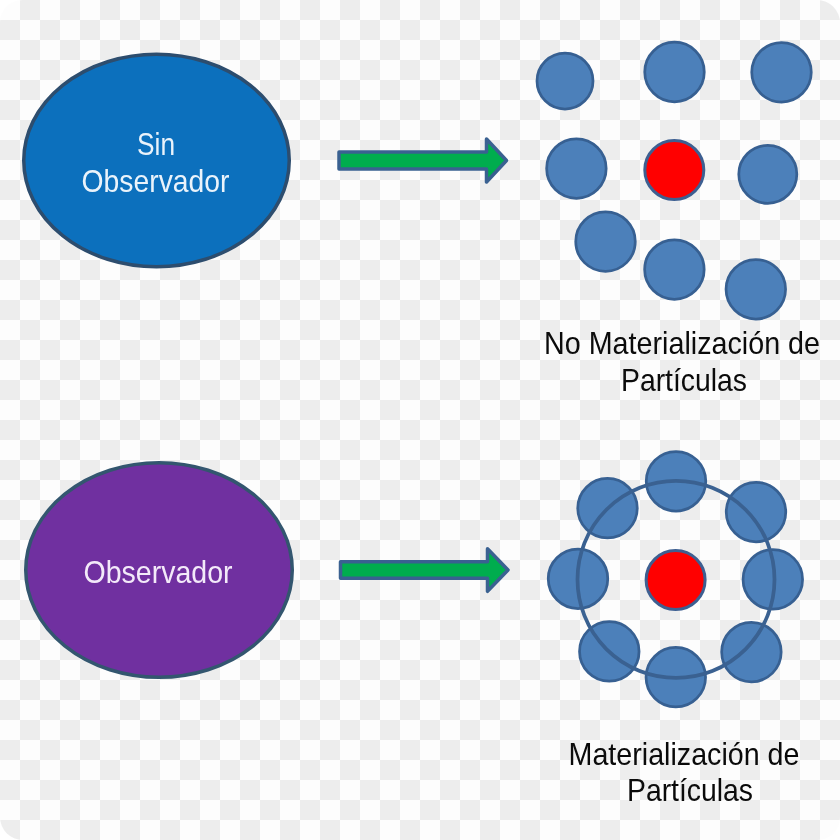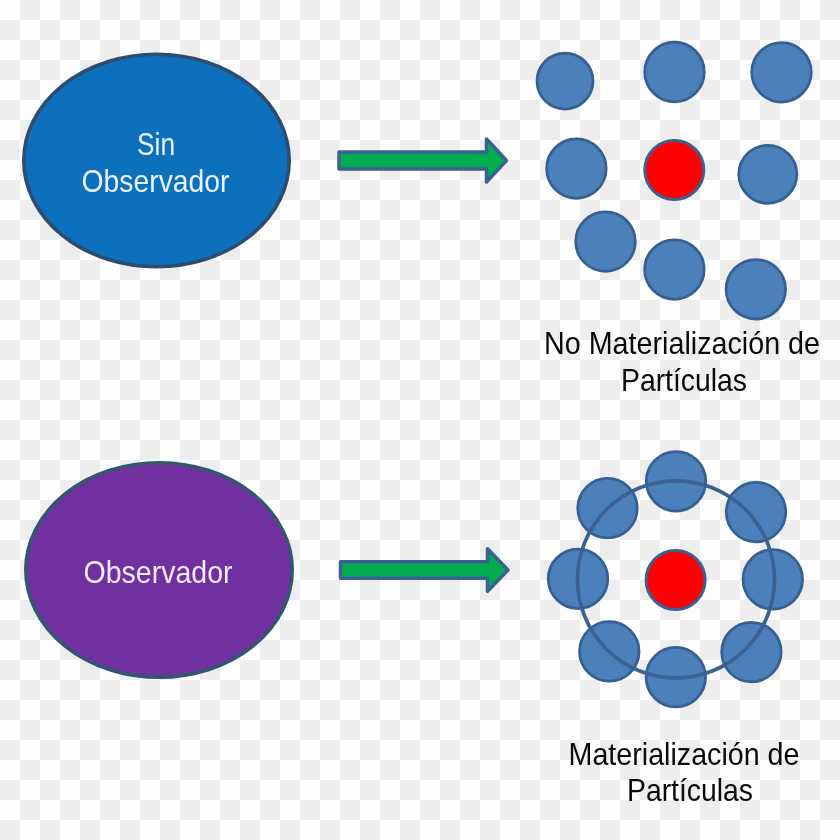--- a/index.html
+++ b/index.html
@@ -3,20 +3,21 @@
 <meta charset="utf-8">
 <style>
   html,body{margin:0;padding:0;}
   #canvas{
     position:relative;
     width:840px;height:840px;
     background-color:#fdfdfd;
     background-image:conic-gradient(#ededed 0 25%, #fdfdfd 0 50%, #ededed 0 75%, #fdfdfd 0);
     background-size:40px 40px;
     overflow:hidden;
+    border-radius:23px;
   }
   svg{position:absolute;left:0;top:0;}
   text{font-family:"Liberation Sans", sans-serif;}
 </style>
 </head>
 <body>
 <div id="canvas">
 <svg width="840" height="840" viewBox="0 0 840 840">
 
   <ellipse cx="156.5" cy="160.5" rx="132.75" ry="106.25" fill="#0c70bd" stroke="#2d4d6e" stroke-width="3.5"></ellipse>

